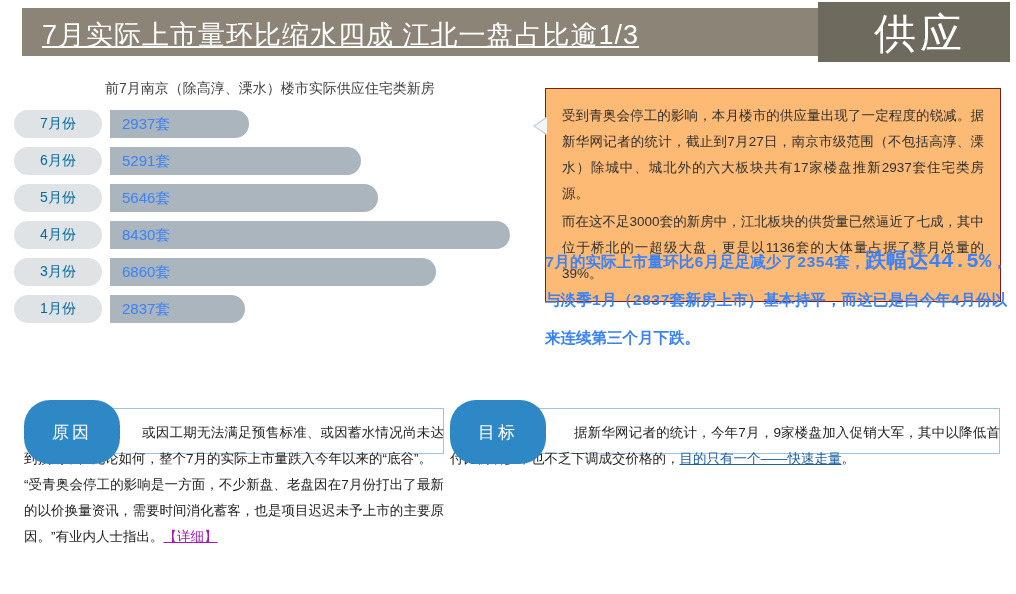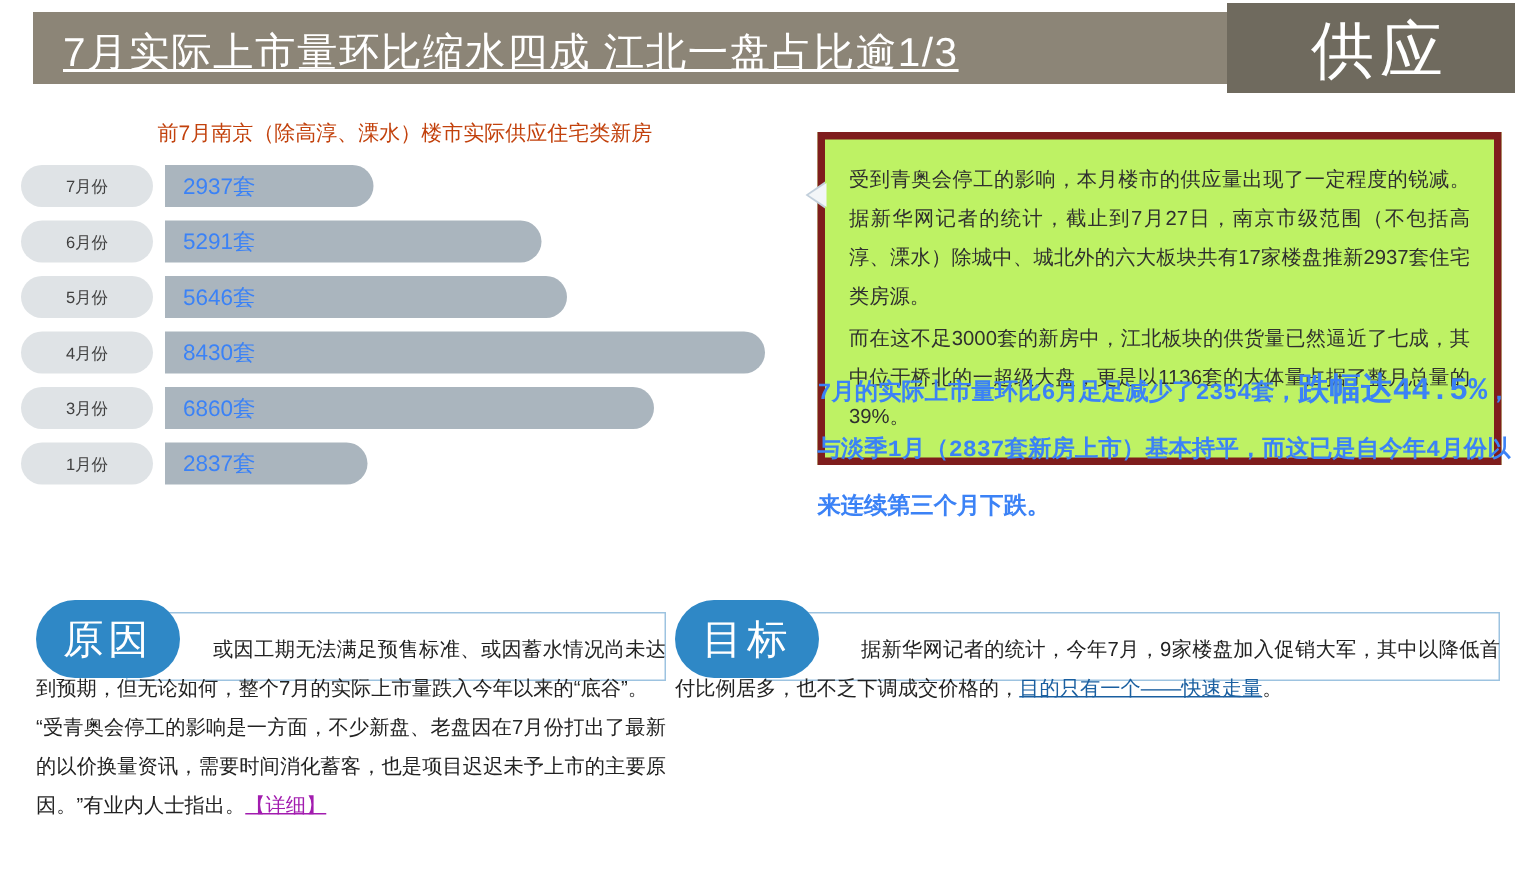--- a/index.html
+++ b/index.html
@@ -57,41 +57,41 @@
     color: #ffffff;
     letter-spacing: 4px;
     margin-left: 36px;
   }
 
   
   .chart-title {
     position: absolute;
     left: 105px; top: 80px;
     font-size: 14px;
-    color: #c2410c;
+    color: #404040;
     white-space: nowrap;
   }
   .chart {
     position: absolute;
     left: 14px; top: 108px;
     width: 520px;
   }
   .chart-row {
     position: relative;
     height: 35px;
     margin-bottom: 2px;
   }
   .cat-pill {
     position: absolute;
     left: 0; top: 2px;
     width: 88px; height: 28px;
     background: #dfe3e6;
     border-radius: 14px;
-    color: #404040;
-    font-size: 11px;
+    color: #0369a1;
+    font-size: 14px;
     display: flex;
     align-items: center;
     justify-content: center;
     text-align: right;
   }
   .bar {
     position: absolute;
     left: 96px; top: 2px;
     height: 28px;
     background: #aab5be;
@@ -106,22 +106,22 @@
     font-size: 15px;
     color: #3b82f6;
   }
 
   
   .panel {
     position: absolute;
     left: 545px; top: 88px;
     width: 456px;
     padding: 14px 16px 12px 16px;
-    background: #bef264;
-    border: 5px solid #7f1d1d;
+    background: #fdba74;
+    border: 1px solid #7f1d1d;
   }
   .panel::before {
     content: "";
     position: absolute;
     left: -13px; top: 28px;
     width: 0; height: 0;
     border-top: 9px solid transparent;
     border-bottom: 9px solid transparent;
     border-right: 13px solid #c2cfdb;
   }
@@ -163,25 +163,25 @@
   .sec {
     position: absolute;
     top: 400px;
   }
   .sec-left { left: 24px; width: 420px; }
   .sec-right { left: 450px; width: 550px; }
 
   .sec-badge {
     position: absolute;
     left: 0; top: 0;
-    width: 96px; height: 52px;
+    width: 96px; height: 64px;
     border-radius: 26px;
     background: #2f88c6;
     color: #ffffff;
-    font-size: 27px;
+    font-size: 17px;
     letter-spacing: 3px;
     display: flex;
     align-items: center;
     justify-content: center;
     z-index: 2;
   }
   .sec-box {
     position: absolute;
     left: 60px; top: 8px;
     right: 0;

